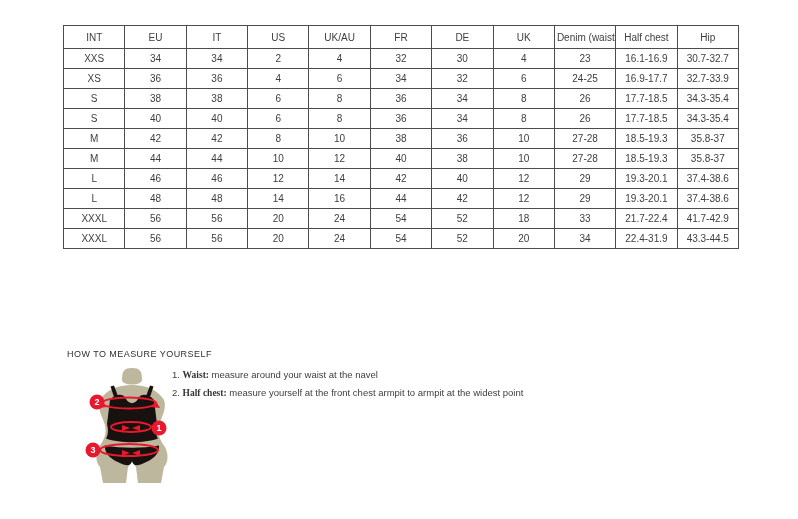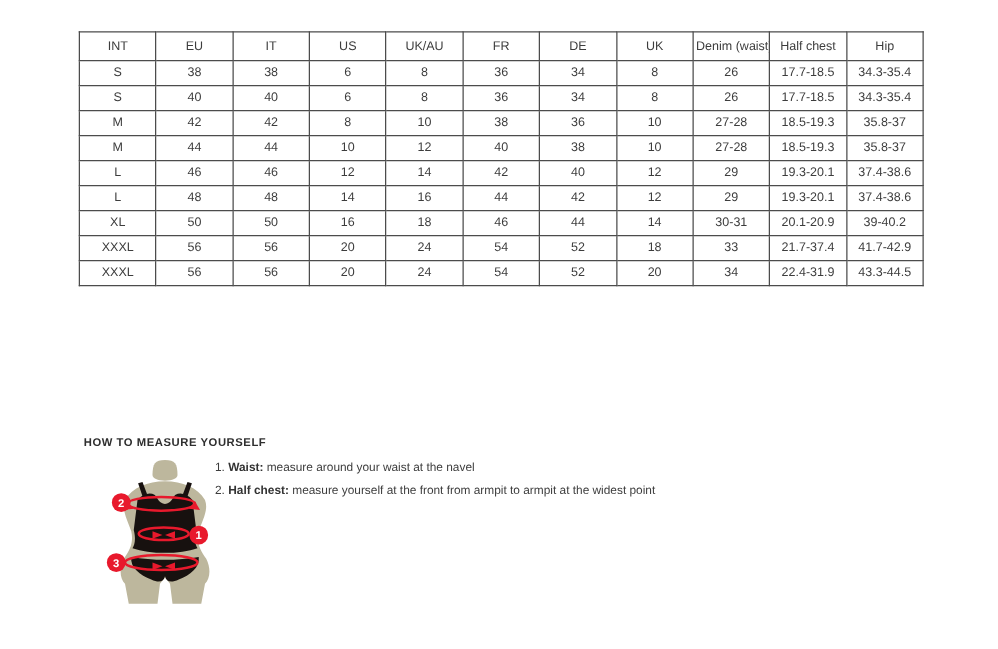--- a/index.html
+++ b/index.html
@@ -37,21 +37,21 @@
   }
   table.size-table th { height: 23px; margin-top: 40px; }
   table.size-table td { height: 20px; }
 
   
   .guide-title {
     position: absolute;
     left: 67px;
     top: 349px;
     font-size: 9px;
-    font-weight: bold;
+    font-weight: normal;
     letter-spacing: 0.45px;
     color: #2f2f2f;
   }
   svg.figure {
     position: absolute;
     left: 74px;
     top: 366px;
     width: 112px;
     height: 120px;
   }
@@ -61,21 +61,21 @@
     top: 370px;
     list-style: none;
     font-size: 9.5px;
     color: #3d3d3d;
   }
   ol.guide-list li {
     margin-bottom: 7.5px;
     line-height: 10px;
     white-space: nowrap;
   }
-  ol.guide-list li b { color: #333333; }
+  ol.guide-list li b { color: #333333; font-family: Liberation Serif, serif; }
   svg .marker-num {
     font-family: "Liberation Sans", sans-serif;
     font-size: 9px;
     font-weight: bold;
     fill: #ffffff;
     text-anchor: middle;
   }
 </style>
 </head>
 <body>
@@ -93,20 +93,46 @@
           <th>FR</th>
           <th>DE</th>
           <th>UK</th>
           <th>Denim (waist)</th>
           <th>Half chest</th>
           <th>Hip</th>
         </tr>
     </thead>
     <tbody>
         <tr>
+          <td>XXS</td>
+          <td>34</td>
+          <td>34</td>
+          <td>2</td>
+          <td>4</td>
+          <td>32</td>
+          <td>30</td>
+          <td>4</td>
+          <td>23</td>
+          <td>16.1-16.9</td>
+          <td>30.7-32.7</td>
+        </tr>
+        <tr>
+          <td>XS</td>
+          <td>36</td>
+          <td>36</td>
+          <td>4</td>
+          <td>6</td>
+          <td>34</td>
+          <td>32</td>
+          <td>6</td>
+          <td>24-25</td>
+          <td>16.9-17.7</td>
+          <td>32.7-33.9</td>
+        </tr>
+        <tr>
           <td>S</td>
           <td>38</td>
           <td>38</td>
           <td>6</td>
           <td>8</td>
           <td>36</td>
           <td>34</td>
           <td>8</td>
           <td>26</td>
           <td>17.7-18.5</td>
@@ -171,43 +197,30 @@
           <td>14</td>
           <td>16</td>
           <td>44</td>
           <td>42</td>
           <td>12</td>
           <td>29</td>
           <td>19.3-20.1</td>
           <td>37.4-38.6</td>
         </tr>
         <tr>
-          <td>XL</td>
-          <td>50</td>
-          <td>50</td>
-          <td>16</td>
-          <td>18</td>
-          <td>46</td>
-          <td>44</td>
-          <td>14</td>
-          <td>30-31</td>
-          <td>20.1-20.9</td>
-          <td>39-40.2</td>
-        </tr>
-        <tr>
           <td>XXXL</td>
           <td>56</td>
           <td>56</td>
           <td>20</td>
           <td>24</td>
           <td>54</td>
           <td>52</td>
           <td>18</td>
           <td>33</td>
-          <td>21.7-37.4</td>
+          <td>21.7-22.4</td>
           <td>41.7-42.9</td>
         </tr>
         <tr>
           <td>XXXL</td>
           <td>56</td>
           <td>56</td>
           <td>20</td>
           <td>24</td>
           <td>54</td>
           <td>52</td>
@@ -269,16 +282,16 @@
       <text class="marker-num" x="85" y="65.4">1</text>
     </g>
     <g>
       <circle cx="19" cy="84" r="7.5" fill="#e8192c"></circle>
       <text class="marker-num" x="19" y="87.4">3</text>
     </g>
   </svg>
 
   <ol class="guide-list">
       <li><span>1.</span> <b>Waist:</b> <span>measure around your waist at the navel</span></li>
-      <li><span>2.</span> <b>Half chest:</b> <span>measure yourself at the front from armpit to armpit at the widest point</span></li>
+      <li><span>2.</span> <b>Half chest:</b> <span>measure yourself at the front chest armpit to armpit at the widest point</span></li>
     </ol>
 
 </div>
 
 </body></html>

